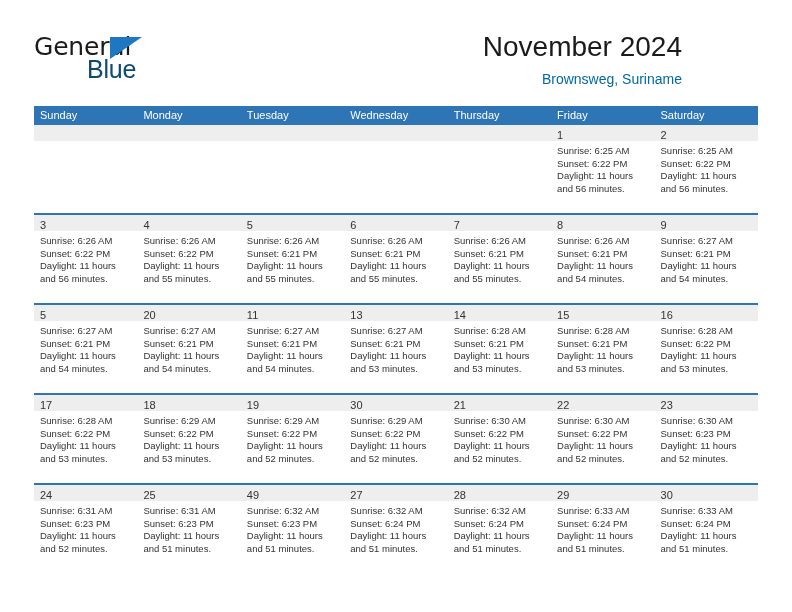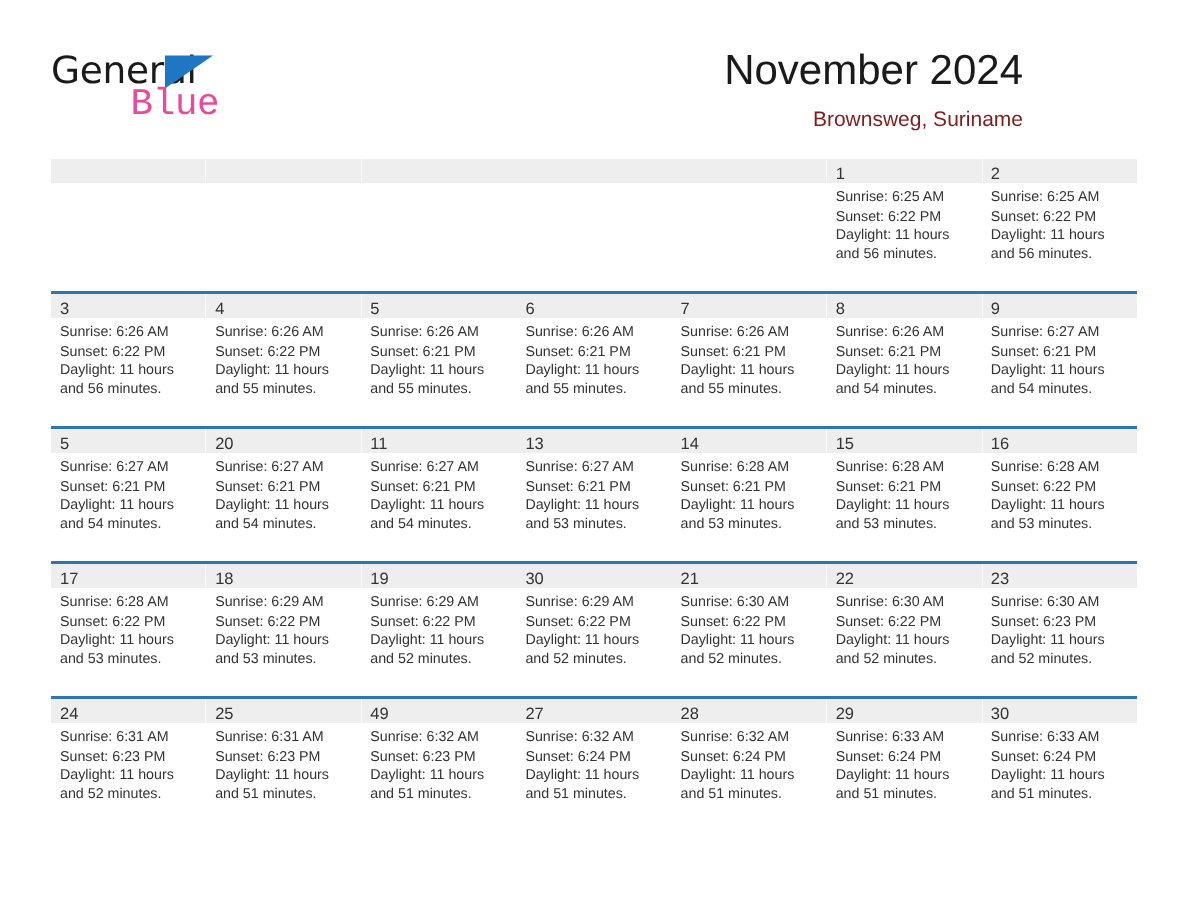--- a/index.html
+++ b/index.html
@@ -44,22 +44,22 @@
     color: #1a1a1a;
     font-family: "DejaVu Sans", sans-serif;
     font-weight: 400;
   }
   .logo-blue {
     position: absolute;
     left: 53px;
     top: 23px;
     font-size: 25px;
     letter-spacing: -0.2px;
-    color: #ec4899;
-    font-family: Liberation Mono, monospace;
+    color: #0c4a6e;
+    font-family: Liberation Sans, sans-serif;
     font-weight: 400;
   }
   .logo-flag {
     position: absolute;
     left: 76px;
     top: 5px;
     width: 0;
     height: 0;
     border-left: 32px solid #1f77c4;
     border-bottom: 22px solid transparent;
@@ -74,21 +74,21 @@
   .cal-title {
     font-size: 28px;
     font-weight: 400;
     color: #1a1a1a;
     line-height: 34px;
     white-space: nowrap;
   }
   .cal-subtitle {
     font-size: 14px;
     font-weight: 400;
-    color: #7f1d1d;
+    color: #0369a1;
     line-height: 20px;
     margin-top: 5px;
     white-space: nowrap;
   }
 
   
   .calendar {
     position: absolute;
     left: 34px;
     top: 106px;
@@ -163,20 +163,29 @@
     </div>
 
     <div class="title-block">
       <div class="cal-title">November 2024</div>
       <div class="cal-subtitle">Brownsweg, Suriname</div>
     </div>
 
   </div>
 
   <div class="calendar">
+    <div class="weekdays">
+        <div class="weekday">Sunday</div>
+        <div class="weekday">Monday</div>
+        <div class="weekday">Tuesday</div>
+        <div class="weekday">Wednesday</div>
+        <div class="weekday">Thursday</div>
+        <div class="weekday">Friday</div>
+        <div class="weekday">Saturday</div>
+      </div>
     <div id="weeks-container">
         <div class="week first">
           <div class="day empty">
             <div class="day-num-bar"><span class="day-num"></span></div>
           </div>
           <div class="day empty">
             <div class="day-num-bar"><span class="day-num"></span></div>
           </div>
           <div class="day empty">
             <div class="day-num-bar"><span class="day-num"></span></div>

